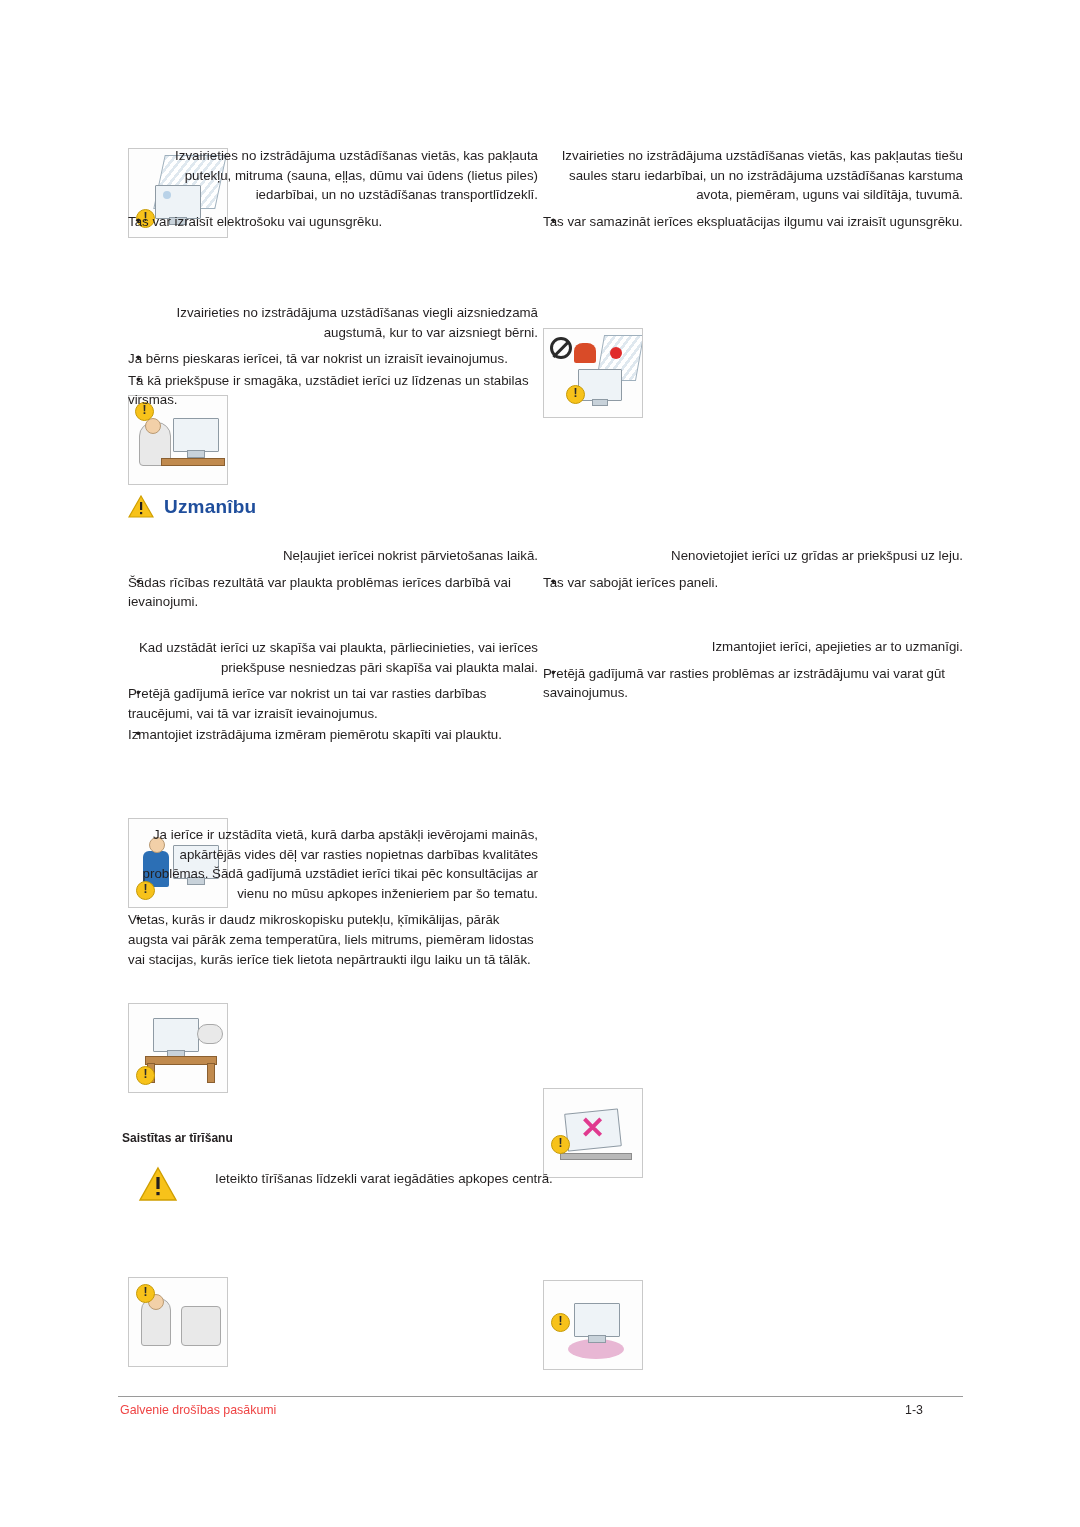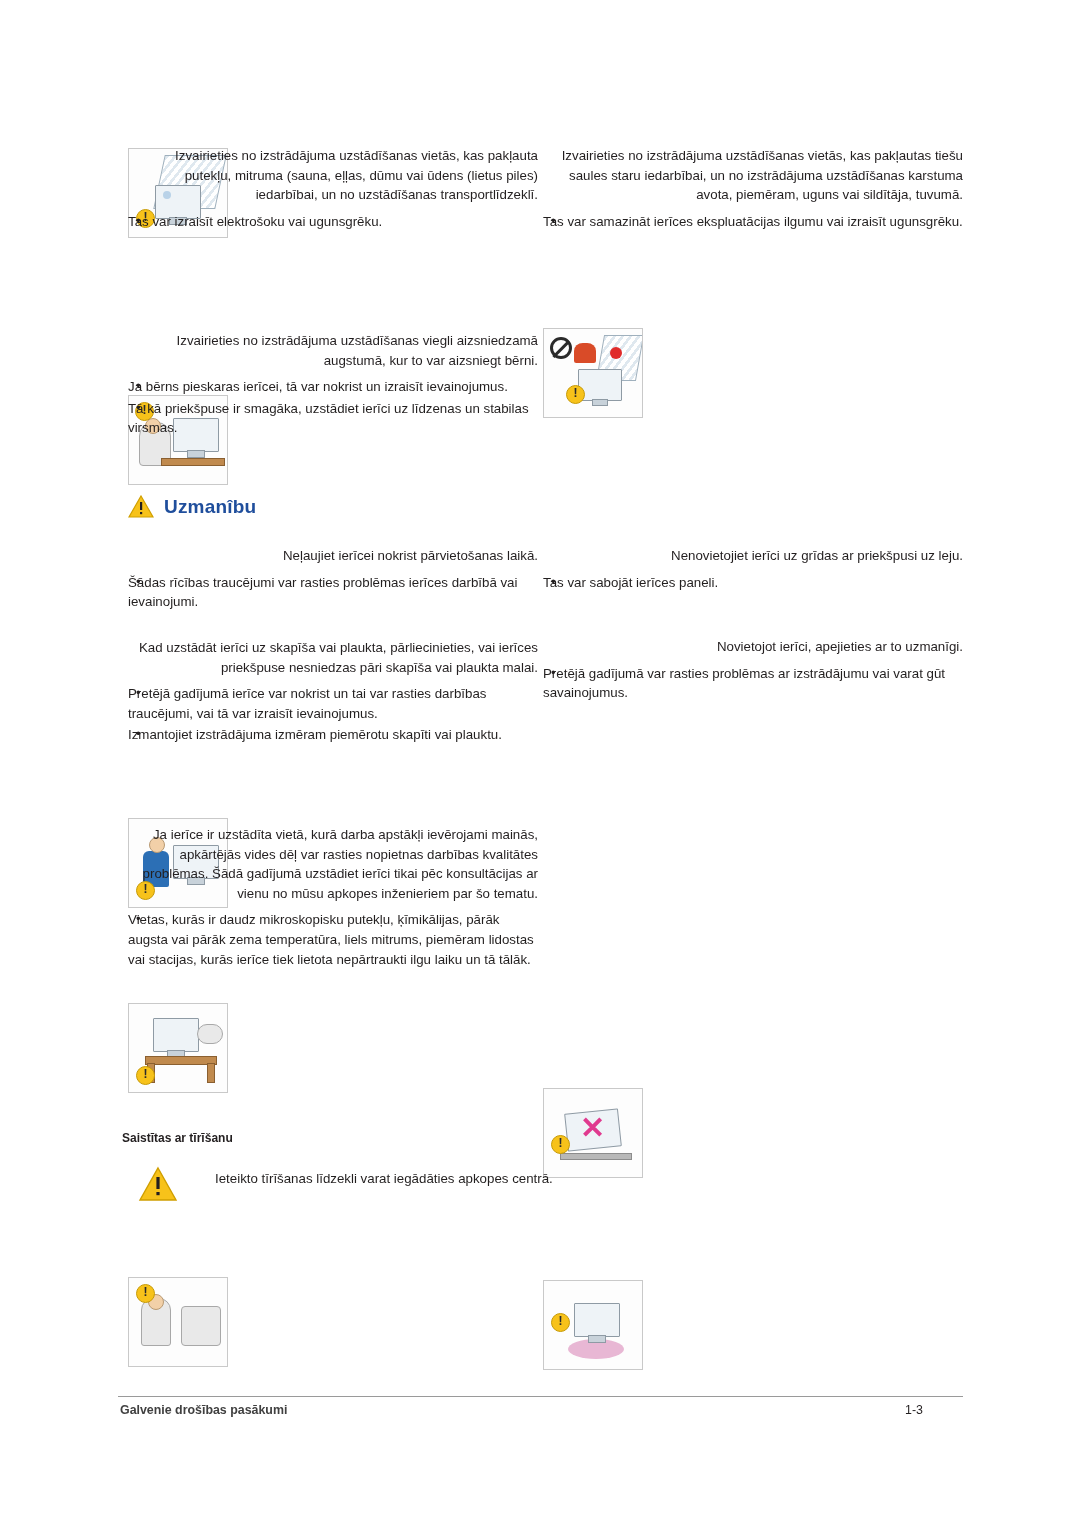--- a/index.html
+++ b/index.html
@@ -110,22 +110,21 @@
     left: 118px;
     top: 1396px;
     width: 845px;
     border-top: 1px solid #9a9a9a;
   }
   .footer-left {
     position: absolute;
     left: 120px;
     top: 1403px;
     font-size: 12.4px;
-    color: #404040;
-    font-weight: bold;
+    color: #ef4444;
   }
   .footer-right {
     position: absolute;
     left: 905px;
     top: 1403px;
     width: 58px;
     font-size: 12.4px;
     color: #231f20;
   }
 
@@ -269,21 +268,21 @@
   </div>
 
   <div class="icon-box" style="left:128px; top:305px;">
     <div class="gray-fig" style="left:10px; top:26px; width:30px; height:42px; border-radius:14px 14px 4px 4px;"></div>
     <div class="head" style="left:16px; top:22px;"></div>
     <div class="mon" style="left:44px; top:22px; width:44px; height:32px;"></div>
     <div class="mon-stand" style="left:58px; top:54px; width:16px; height:6px;"></div>
     <div class="tbl" style="left:32px; top:62px; width:62px; height:6px;"></div>
     <div class="circ" style="left:6px; top:6px;"></div>
   </div>
-  <div class="col-left" style="top:303px;margin-top:28px;">
+  <div class="col-left" style="top:303px;">
     <p class="txt txt-block">Izvairieties no izstrādājuma uzstādīšanas viegli aizsniedzamā augstumā, kur to var aizsniegt bērni.</p>
     <ul class="bullets">
       <li>Ja bērns pieskaras ierīcei, tā var nokrist un izraisīt ievainojumus.</li>
       <li>Tā kā priekšpuse ir smagāka, uzstādiet ierīci uz līdzenas un stabilas virsmas.</li>
     </ul>
   </div>
 
   <div class="icon-box" style="left:543px; top:148px;">
     <div class="nosign" style="left:6px; top:8px;"></div>
     <div class="fire" style="left:30px; top:14px; width:22px; height:20px;"></div>
@@ -314,21 +313,21 @@
   <div class="icon-box" style="left:128px; top:548px;">
     <div class="person" style="left:14px; top:32px; width:26px; height:36px;"></div>
     <div class="head" style="left:20px; top:18px;"></div>
     <div class="mon" style="left:44px; top:26px; width:44px; height:32px;"></div>
     <div class="mon-stand" style="left:58px; top:58px; width:16px; height:6px;"></div>
     <div class="circ" style="left:7px; top:62px;"></div>
   </div>
   <div class="col-left" style="top:546px;">
     <p class="txt txt-block">Neļaujiet ierīcei nokrist pārvietošanas laikā.</p>
     <ul class="bullets">
-      <li>Šādas rīcības traucējumi var rasties problēmas ierīces darbībā vai ievainojumi.</li>
+      <li>Šādas rīcības rezultātā var plaukta problēmas ierīces darbībā vai ievainojumi.</li>
     </ul>
   </div>
 
   <div class="icon-box" style="left:128px; top:643px;">
     <div class="mon" style="left:24px; top:14px; width:44px; height:32px;"></div>
     <div class="mon-stand" style="left:38px; top:46px; width:16px; height:6px;"></div>
     <div class="tbl" style="left:16px; top:52px; width:70px; height:7px;"></div>
     <div class="tbl" style="left:18px; top:59px; width:6px; height:18px;"></div>
     <div class="tbl" style="left:78px; top:59px; width:6px; height:18px;"></div>
     <div class="gray-fig" style="left:68px; top:20px; width:24px; height:18px; border-radius:10px;"></div>
@@ -368,21 +367,21 @@
     </ul>
   </div>
 
   <div class="icon-box" style="left:543px; top:650px;">
     <div class="floor" style="left:24px; top:58px; width:56px; height:20px;"></div>
     <div class="mon" style="left:30px; top:22px; width:44px; height:32px;"></div>
     <div class="mon-stand" style="left:44px; top:54px; width:16px; height:6px;"></div>
     <div class="circ" style="left:7px; top:32px;"></div>
   </div>
   <div class="col-right" style="top:637px;">
-    <p class="txt txt-block">Novietojot ierīci, apejieties ar to uzmanīgi.</p>
+    <p class="txt txt-block">Izmantojiet ierīci, apejieties ar to uzmanīgi.</p>
     <ul class="bullets">
       <li>Pretējā gadījumā var rasties problēmas ar izstrādājumu vai varat gūt savainojumus.</li>
     </ul>
   </div>
 
   <div class="section-head">Saistītas ar tīrīšanu</div>
 
   <div class="clean-icon">
     <svg width="40" height="36" viewBox="0 0 40 36">
       <polygon points="20,2 38,34 2,34" fill="#f7c21a" stroke="#d09f00" stroke-width="1.4"></polygon>

